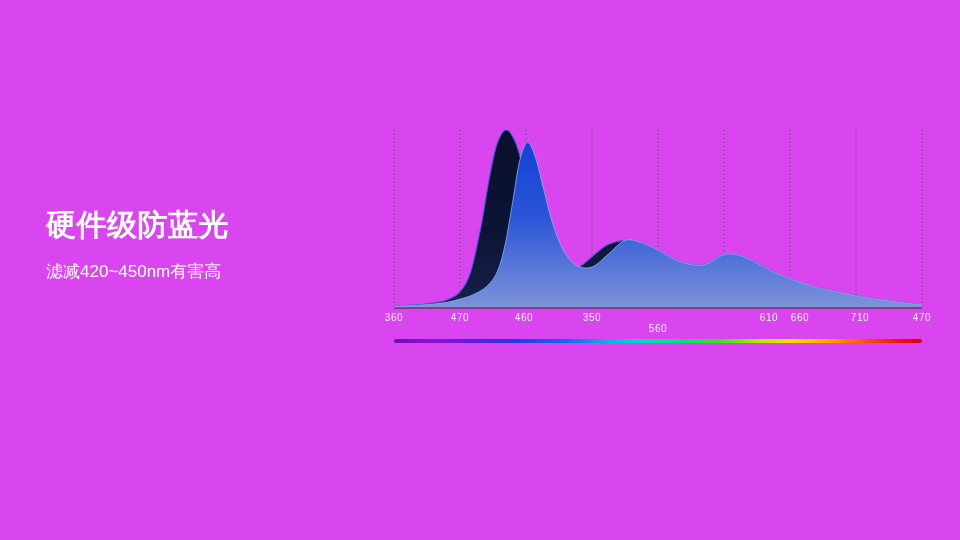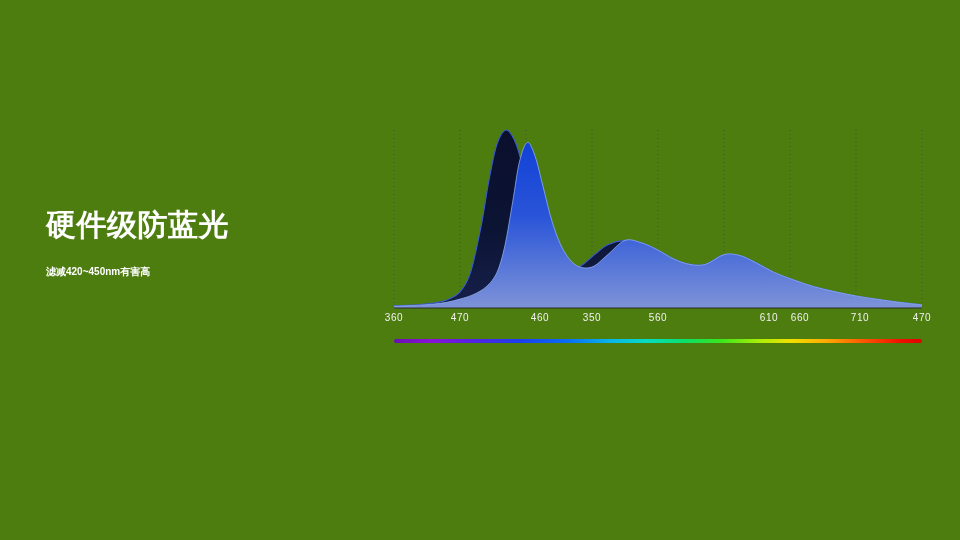--- a/index.html
+++ b/index.html
@@ -12,21 +12,21 @@
     height: 540px;
     overflow: hidden;
     font-family: "Liberation Sans", "DejaVu Sans", sans-serif;
     position: relative;
   }
   #stage {
     position: absolute;
     left: 0; top: 0;
     width: 960px;
     height: 540px;
-    background: #4d7c0f;
+    background: #d946ef;
   }
 
   
   .copy {
     position: absolute;
     left: 46px;
     top: 206px;
     width: 330px;
   }
   .headline {
@@ -34,22 +34,22 @@
     font-size: 30px;
     font-weight: 700;
     line-height: 38px;
     letter-spacing: 0.5px;
     white-space: nowrap;
   }
   .headline .hl-line { display: block; }
   .subcopy {
     margin-top: 19px;
     color: #ffffff;
-    font-size: 10px;
-    font-weight: 700;
+    font-size: 17px;
+    font-weight: 400;
     line-height: 17px;
   }
   .subcopy .sub-line { display: block; white-space: nowrap; }
 
   
   #chart-area {
     position: absolute;
     left: 380px;
     top: 120px;
     width: 556px;
@@ -131,23 +131,23 @@
           <path d="M 14.00 185.86 C 16.20 185.78, 22.80 185.57, 27.20 185.33 C 31.60 185.09, 36.00 184.83, 40.40 184.44 C 44.80 184.05, 49.20 183.76, 53.60 183.02 C 58.00 182.27, 62.40 181.83, 66.80 179.99 C 71.20 178.15, 76.04 176.58, 80.00 171.98 C 83.96 167.38, 87.04 163.38, 90.56 152.40 C 94.08 141.42, 98.04 121.55, 101.12 106.12 C 104.20 90.69, 106.40 73.49, 109.04 59.84 C 111.68 46.19, 114.10 32.55, 116.96 24.24 C 119.82 15.93, 123.12 10.30, 126.20 10.00 C 129.28 9.70, 132.58 15.93, 135.44 22.46 C 138.30 28.99, 140.72 38.78, 143.36 49.16 C 146.00 59.54, 148.64 74.08, 151.28 84.76 C 153.92 95.44, 156.12 104.93, 159.20 113.24 C 162.28 121.55, 165.80 128.67, 169.76 134.60 C 173.72 140.53, 178.12 146.76, 182.96 148.84 C 187.80 150.92, 193.52 149.43, 198.80 147.06 C 204.08 144.69, 209.80 138.31, 214.64 134.60 C 219.48 130.89, 222.78 127.18, 227.84 124.81 C 232.90 122.44, 239.28 120.66, 245.00 120.36 C 250.72 120.06, 256.66 121.40, 262.16 123.03 C 267.66 124.66, 272.72 127.48, 278.00 130.15 C 283.28 132.82, 288.56 136.68, 293.84 139.05 C 299.12 141.42, 304.40 143.50, 309.68 144.39 C 314.96 145.28, 319.80 146.02, 325.52 144.39 C 331.24 142.76, 338.28 136.08, 344.00 134.60 C 349.72 133.12, 354.56 134.16, 359.84 135.49 C 365.12 136.83, 369.96 139.79, 375.68 142.61 C 381.40 145.43, 388.00 149.58, 394.16 152.40 C 400.32 155.22, 406.04 157.15, 412.64 159.52 C 419.24 161.89, 426.50 164.56, 433.76 166.64 C 441.02 168.72, 448.72 170.35, 456.20 171.98 C 463.68 173.61, 470.94 175.09, 478.64 176.43 C 486.34 177.77, 495.14 178.95, 502.40 179.99 C 509.66 181.03, 515.60 181.86, 522.20 182.66 C 528.80 183.46, 538.70 184.44, 542.00 184.80" fill="none" stroke="#3b5bd0" stroke-width="1.1" stroke-opacity="1"></path>
           <path d="M 14.00 186.22 C 16.20 186.16, 22.80 186.04, 27.20 185.86 C 31.60 185.69, 36.00 185.45, 40.40 185.15 C 44.80 184.86, 49.20 184.56, 53.60 184.08 C 58.00 183.61, 62.40 183.13, 66.80 182.30 C 71.20 181.47, 75.60 180.38, 80.00 179.10 C 84.40 177.82, 88.80 176.73, 93.20 174.65 C 97.60 172.57, 102.44 170.35, 106.40 166.64 C 110.36 162.93, 113.88 159.22, 116.96 152.40 C 120.04 145.58, 122.24 137.57, 124.88 125.70 C 127.52 113.83, 130.38 95.14, 132.80 81.20 C 135.22 67.26, 136.98 51.83, 139.40 42.04 C 141.82 32.25, 144.68 23.35, 147.32 22.46 C 149.96 21.57, 152.60 29.28, 155.24 36.70 C 157.88 44.12, 160.30 55.98, 163.16 66.96 C 166.02 77.94, 169.10 92.18, 172.40 102.56 C 175.70 112.94, 179.00 122.14, 182.96 129.26 C 186.92 136.38, 191.32 142.31, 196.16 145.28 C 201.00 148.25, 206.72 148.84, 212.00 147.06 C 217.28 145.28, 222.34 139.05, 227.84 134.60 C 233.34 130.15, 239.28 122.29, 245.00 120.36 C 250.72 118.43, 256.66 121.40, 262.16 123.03 C 267.66 124.66, 272.72 127.48, 278.00 130.15 C 283.28 132.82, 288.56 136.68, 293.84 139.05 C 299.12 141.42, 304.40 143.50, 309.68 144.39 C 314.96 145.28, 319.80 146.02, 325.52 144.39 C 331.24 142.76, 338.28 136.08, 344.00 134.60 C 349.72 133.12, 354.56 134.16, 359.84 135.49 C 365.12 136.83, 369.96 139.79, 375.68 142.61 C 381.40 145.43, 388.00 149.58, 394.16 152.40 C 400.32 155.22, 406.04 157.15, 412.64 159.52 C 419.24 161.89, 426.50 164.56, 433.76 166.64 C 441.02 168.72, 448.72 170.35, 456.20 171.98 C 463.68 173.61, 470.94 175.09, 478.64 176.43 C 486.34 177.77, 495.14 178.95, 502.40 179.99 C 509.66 181.03, 515.60 181.86, 522.20 182.66 C 528.80 183.46, 538.70 184.44, 542.00 184.80 L 542.00 188 L 14.00 188 Z" fill="url(#gradAfter)"></path>
           <path d="M 14.00 186.22 C 16.20 186.16, 22.80 186.04, 27.20 185.86 C 31.60 185.69, 36.00 185.45, 40.40 185.15 C 44.80 184.86, 49.20 184.56, 53.60 184.08 C 58.00 183.61, 62.40 183.13, 66.80 182.30 C 71.20 181.47, 75.60 180.38, 80.00 179.10 C 84.40 177.82, 88.80 176.73, 93.20 174.65 C 97.60 172.57, 102.44 170.35, 106.40 166.64 C 110.36 162.93, 113.88 159.22, 116.96 152.40 C 120.04 145.58, 122.24 137.57, 124.88 125.70 C 127.52 113.83, 130.38 95.14, 132.80 81.20 C 135.22 67.26, 136.98 51.83, 139.40 42.04 C 141.82 32.25, 144.68 23.35, 147.32 22.46 C 149.96 21.57, 152.60 29.28, 155.24 36.70 C 157.88 44.12, 160.30 55.98, 163.16 66.96 C 166.02 77.94, 169.10 92.18, 172.40 102.56 C 175.70 112.94, 179.00 122.14, 182.96 129.26 C 186.92 136.38, 191.32 142.31, 196.16 145.28 C 201.00 148.25, 206.72 148.84, 212.00 147.06 C 217.28 145.28, 222.34 139.05, 227.84 134.60 C 233.34 130.15, 239.28 122.29, 245.00 120.36 C 250.72 118.43, 256.66 121.40, 262.16 123.03 C 267.66 124.66, 272.72 127.48, 278.00 130.15 C 283.28 132.82, 288.56 136.68, 293.84 139.05 C 299.12 141.42, 304.40 143.50, 309.68 144.39 C 314.96 145.28, 319.80 146.02, 325.52 144.39 C 331.24 142.76, 338.28 136.08, 344.00 134.60 C 349.72 133.12, 354.56 134.16, 359.84 135.49 C 365.12 136.83, 369.96 139.79, 375.68 142.61 C 381.40 145.43, 388.00 149.58, 394.16 152.40 C 400.32 155.22, 406.04 157.15, 412.64 159.52 C 419.24 161.89, 426.50 164.56, 433.76 166.64 C 441.02 168.72, 448.72 170.35, 456.20 171.98 C 463.68 173.61, 470.94 175.09, 478.64 176.43 C 486.34 177.77, 495.14 178.95, 502.40 179.99 C 509.66 181.03, 515.60 181.86, 522.20 182.66 C 528.80 183.46, 538.70 184.44, 542.00 184.80" fill="none" stroke="#8fb0f5" stroke-width="0.9" stroke-opacity="0.85"></path>
         </g>
       <line id="baseline" x1="14" y1="188" x2="542" y2="188" stroke="#2b2b2b" stroke-width="1"></line>
     </svg>
 
     <div class="axis-labels" id="axis-labels">
         <div class="axis-tick" style="left: 14px;">360</div>
         <div class="axis-tick" style="left: 80px;">470</div>
-        <div class="axis-tick" style="left: 160px;">460</div>
+        <div class="axis-tick" style="left: 144px;">460</div>
         <div class="axis-tick" style="left: 212px;">350</div>
-        <div class="axis-tick" style="left: 278px;">560</div>
+        <div class="axis-tick" style="left: 278px; margin-top: 11px;">560</div>
         <div class="axis-tick" style="left: 344px; margin-left: 45px;">610</div>
         <div class="axis-tick" style="left: 420px;">660</div>
         <div class="axis-tick" style="left: 480px;">710</div>
         <div class="axis-tick" style="left: 542px;">470</div>
       </div>
 
     <div id="spectrum-bar" style="background: linear-gradient(to right, rgb(106, 15, 176) 0%, rgb(138, 18, 214) 7%, rgb(90, 31, 224) 14%, rgb(26, 63, 240) 24%, rgb(10, 110, 245) 33%, rgb(8, 182, 232) 41%, rgb(7, 220, 192) 48%, rgb(10, 224, 106) 55%, rgb(60, 230, 26) 62%, rgb(168, 238, 8) 69%, rgb(240, 224, 0) 75%, rgb(255, 168, 0) 82%, rgb(255, 84, 0) 89%, rgb(240, 16, 0) 96%, rgb(224, 0, 0) 100%);"></div>
   </div>
 
 </div>

